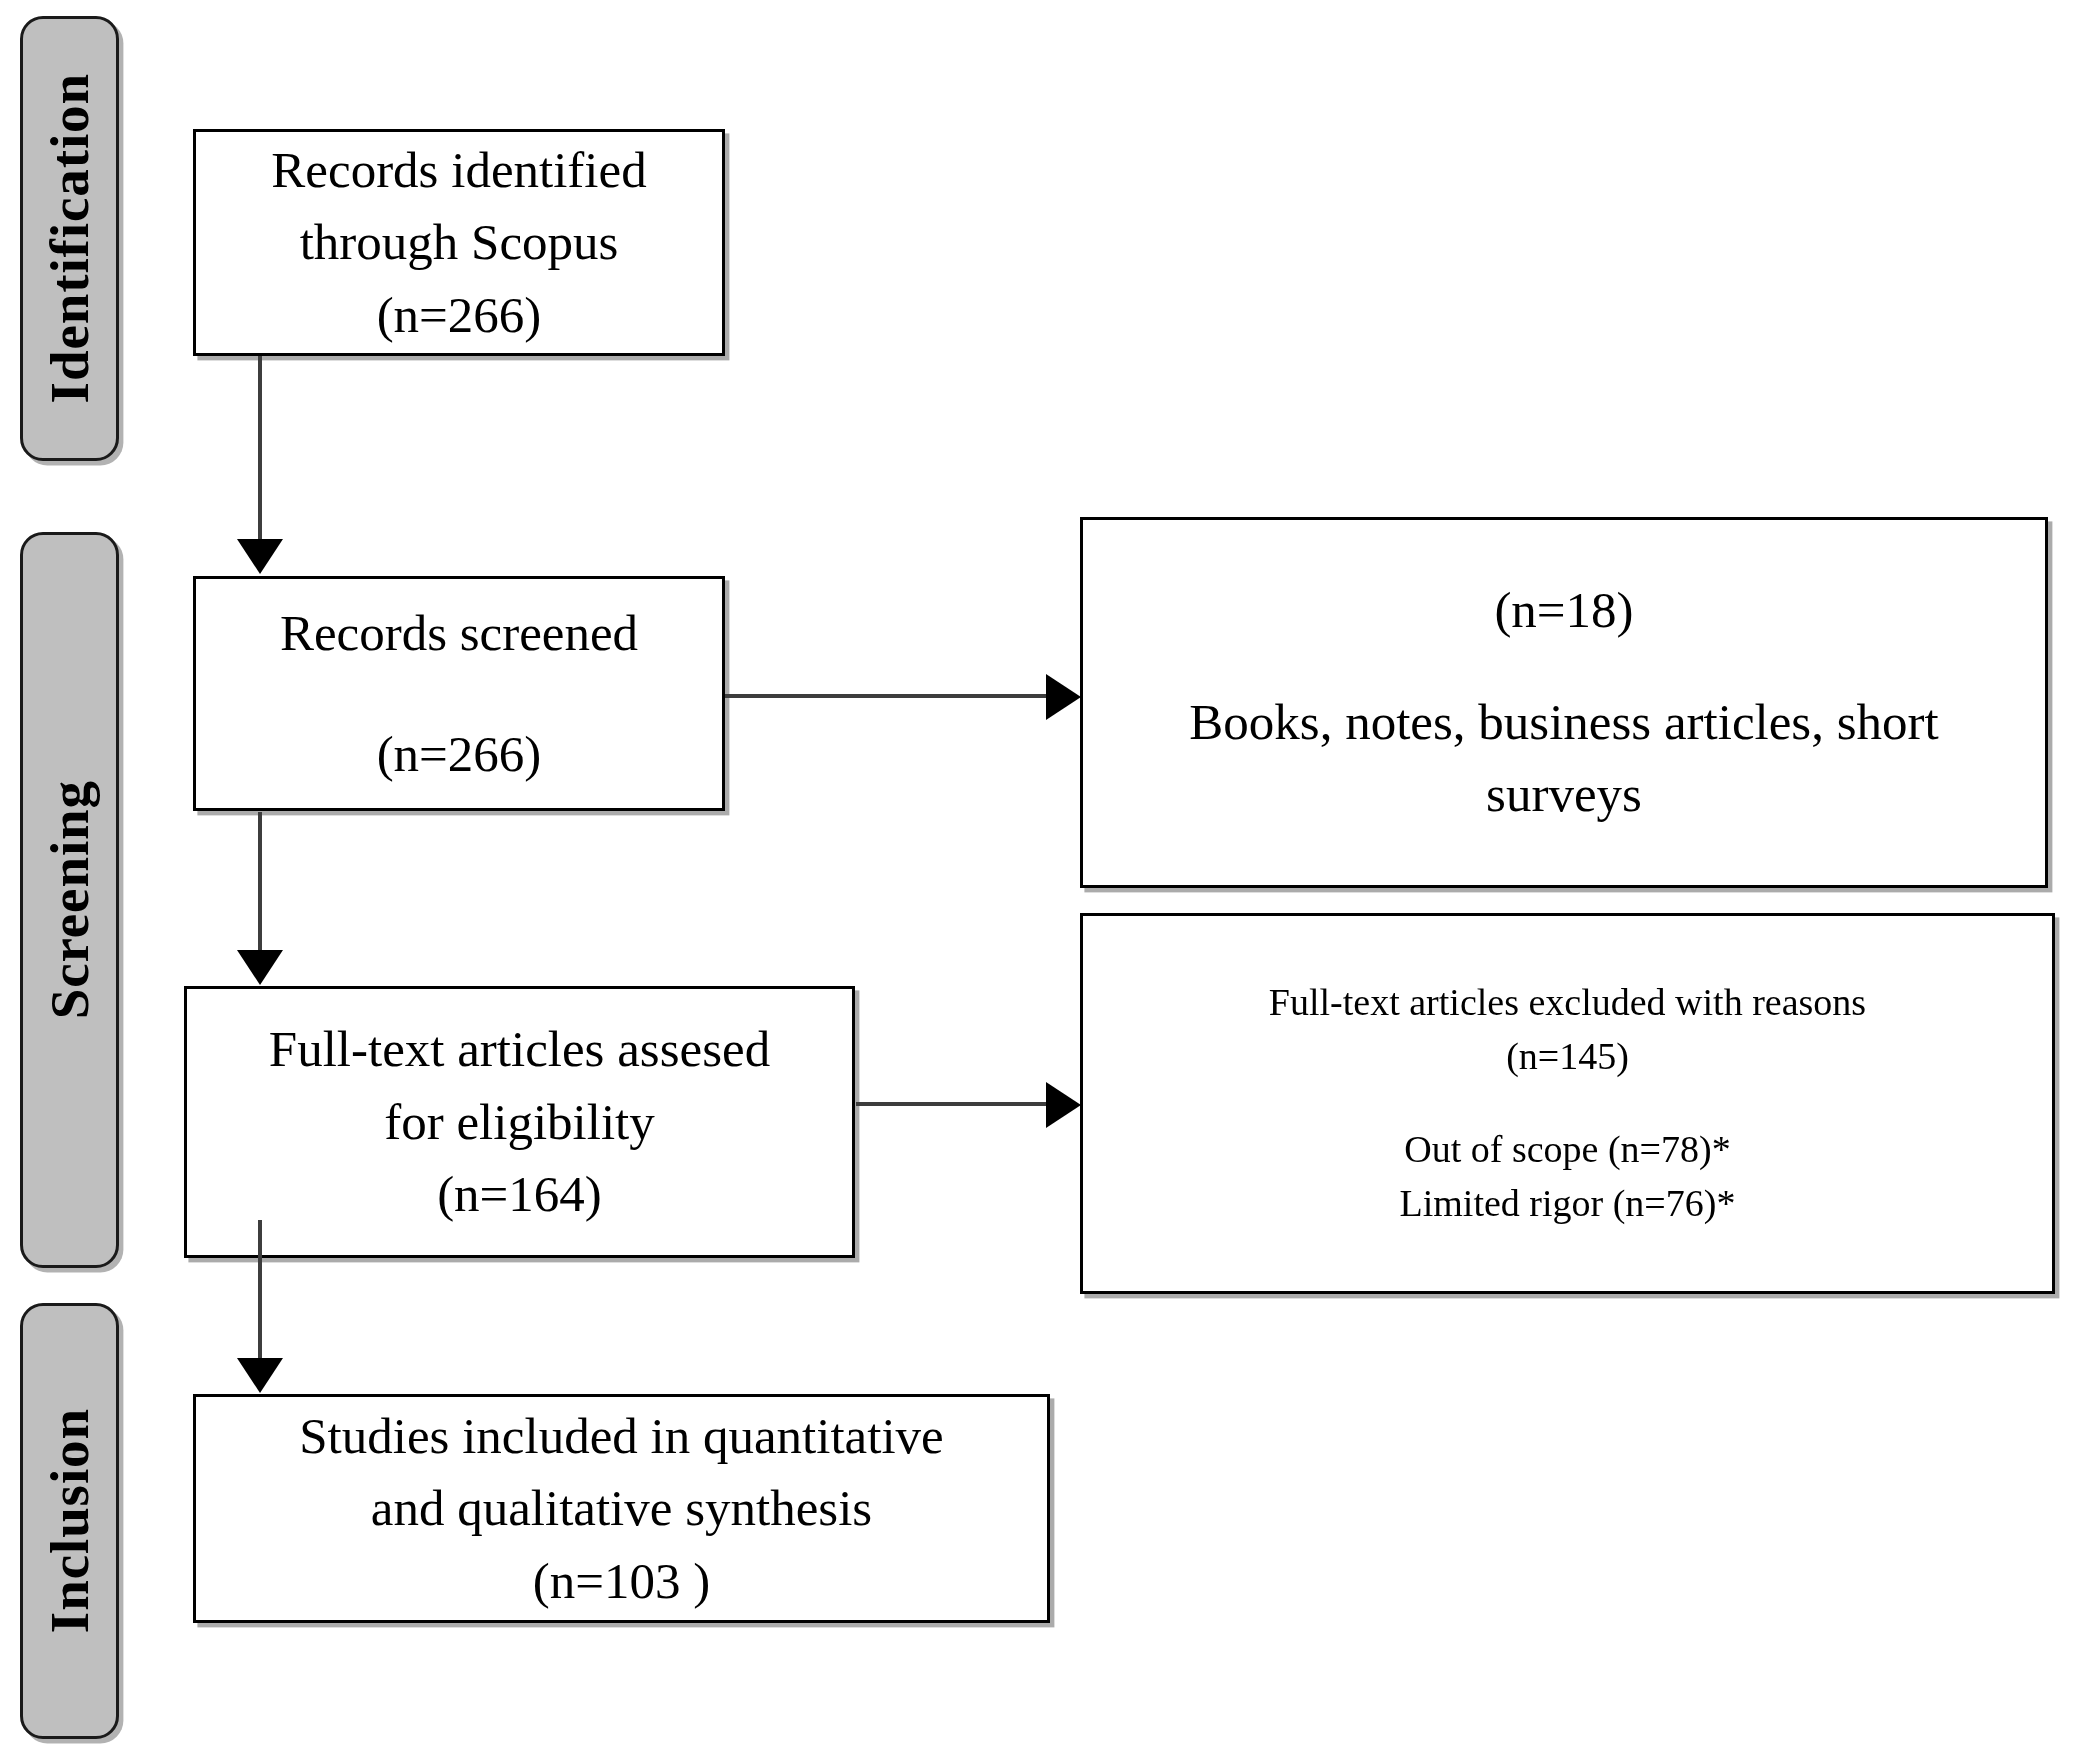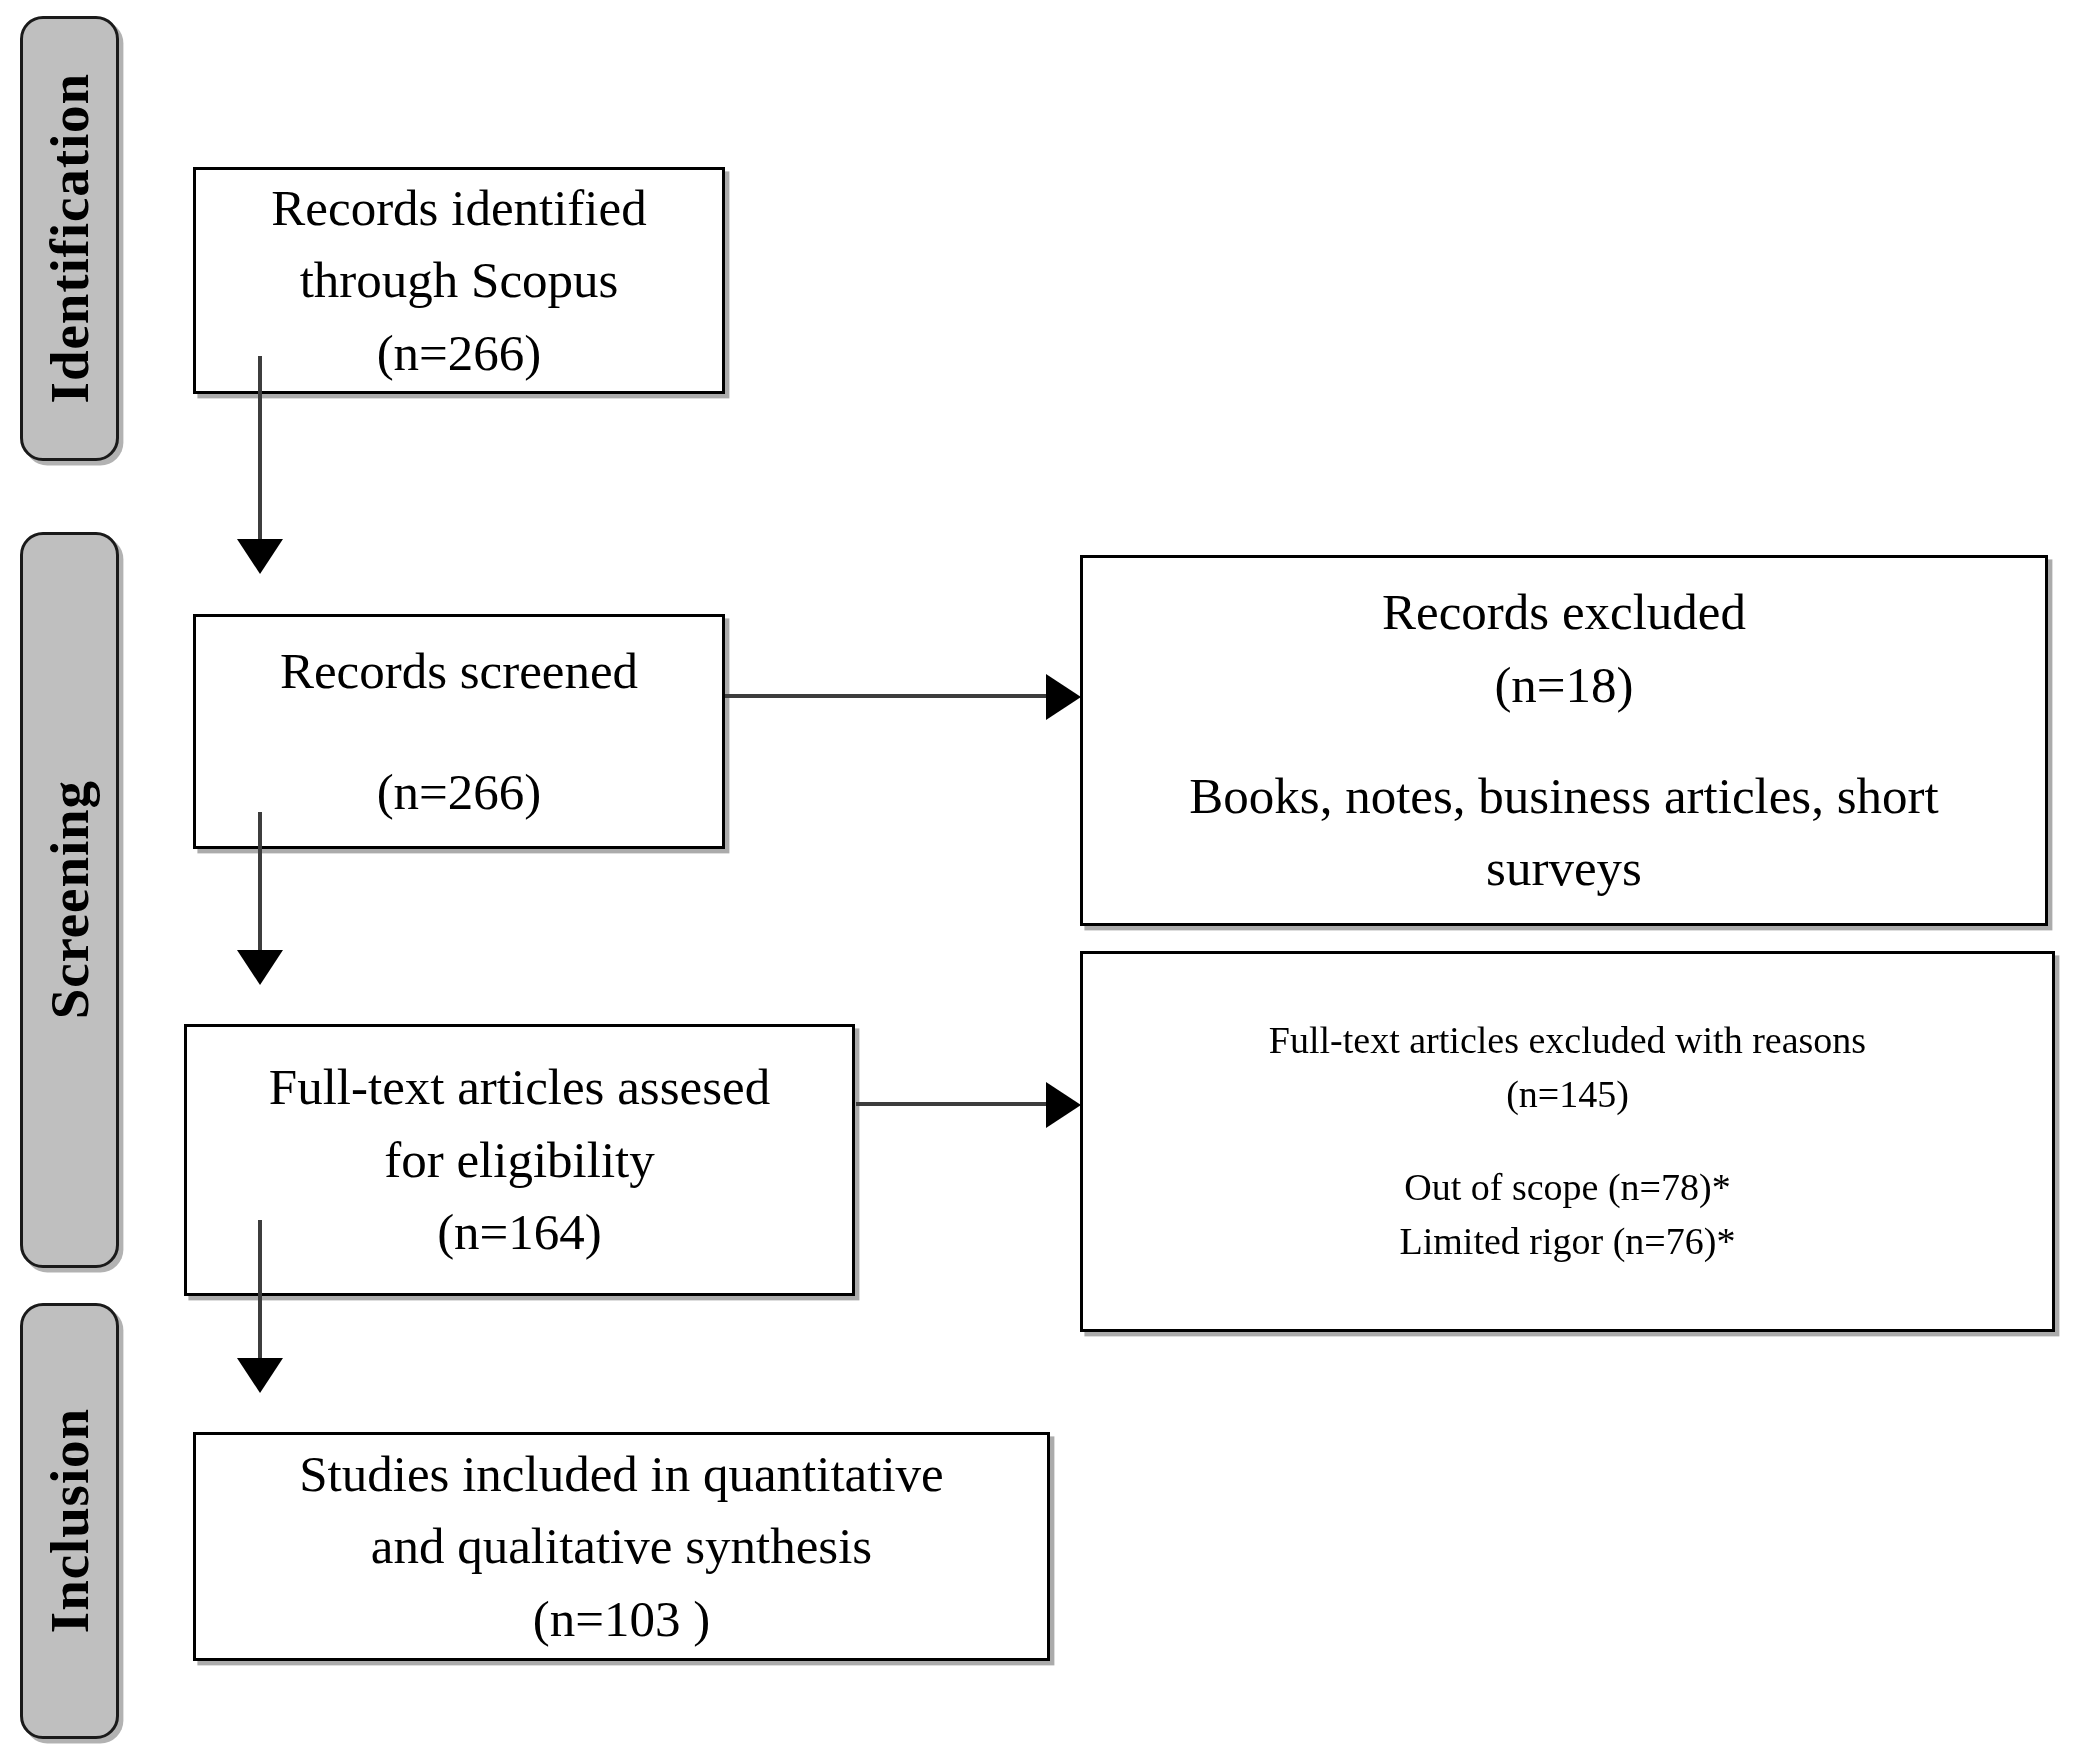--- a/index.html
+++ b/index.html
@@ -48,21 +48,20 @@
     box-shadow: 4.4px 4.4px 0 rgba(0,0,0,0.33);
     display: flex;
     flex-direction: column;
     align-items: center;
     justify-content: center;
     text-align: center;
     color: #000000;
     font-size: 51px;
     line-height: 1.42;
     padding: 5.3px 12.4px;
-    margin-top: 38px;
   }
   .flow-box .line { display: block; white-space: nowrap; }
   .flow-box .gap { display: block; height: 39px; }
 
   
   .conn-v {
     position: absolute;
     width: 4.4px;
     background: #3d3d3d;
   }
@@ -116,21 +115,20 @@
 
   <div class="flow-box" style="left:193px; top:576px; width:532px; height:235px;gap:48px;">
     <span class="line">Records screened</span>
     <span class="line">(n=266)</span>
   </div>
 
   <div class="conn-h" style="left:725px; top:694px; width:323px;"></div>
   <div class="arrow-right" style="left:1046px; top:674px;"></div>
 
   <div class="flow-box" style="left:1080px; top:517px; width:968px; height:371px; font-size:51px;">
-    <span class="line">Records excluded</span>
     <span class="line">(n=18)</span>
     <span class="gap"></span>
     <span class="line">Books, notes, business articles, short</span>
     <span class="line">surveys</span>
   </div>
 
   <div class="conn-v" style="left:258px; top:812px; height:142px;"></div>
   <div class="arrow-down" style="left:237px; top:950px;"></div>
 
   <div class="flow-box" style="left:184px; top:986px; width:671px; height:272px;font-family:Liberation Serif, serif;">

